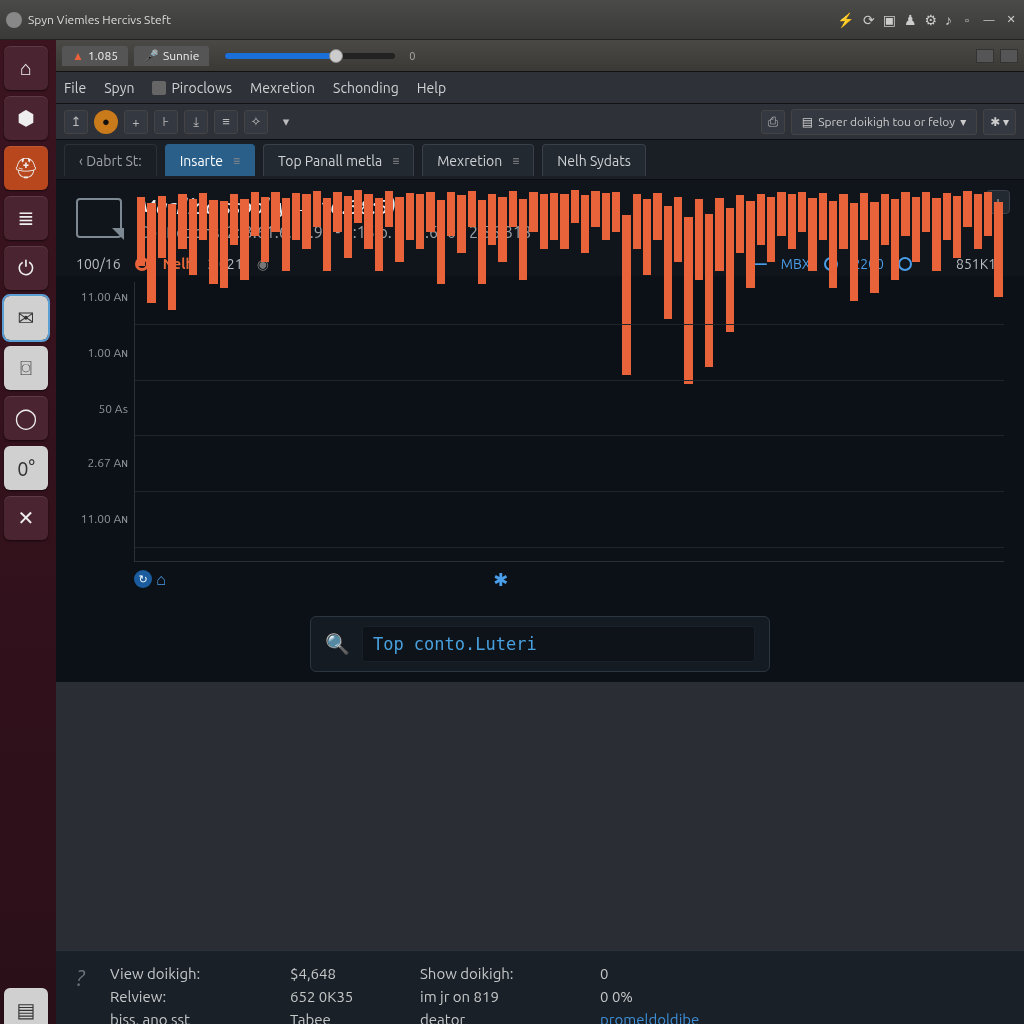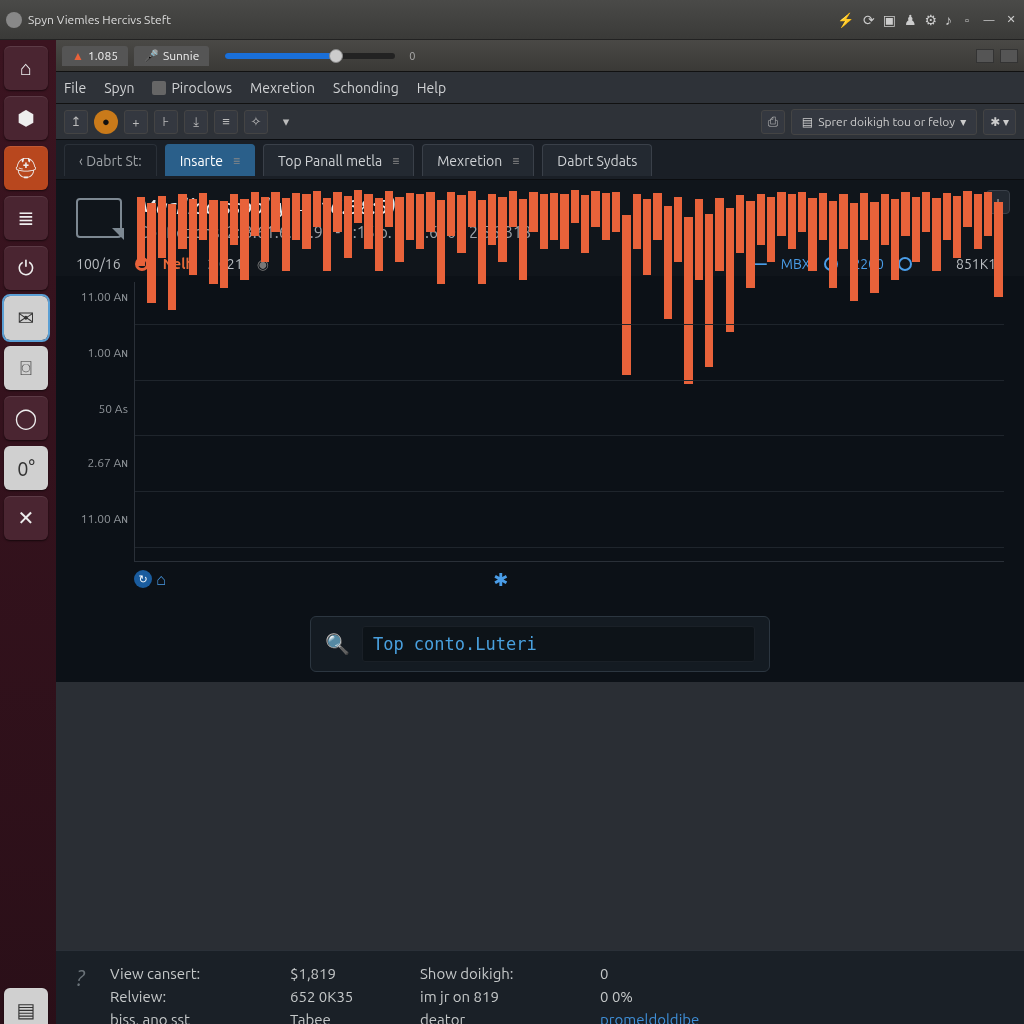--- a/index.html
+++ b/index.html
@@ -191,21 +191,21 @@
         </div>
         <div class="ptab ">
           <span>Top Panall metla</span>
           <span class="x">≡</span>
         </div>
         <div class="ptab ">
           <span>Mexretion</span>
           <span class="x">≡</span>
         </div>
         <div class="ptab ">
-          <span>Dabrt Sydats</span>
+          <span>Nelh Sydats</span>
         </div>
       </div>
 
     <div class="header">
       <div class="big-icon"></div>
       <div>
         <h1>Marilioa sspol(y → 16:38:5)</h1>
         <div class="sub">Confictions, 2:.3.61:6.61.96 - 1:15 þ. ▸ 19.610·12.56.318</div>
       </div>
       <div class="add-btn">+</div>
@@ -341,22 +341,22 @@
     <div class="search-wrap">
       <div class="search">
         <span class="sicon">🔍</span>
         <input type="text" value="Top conto.Luteri" style="">
       </div>
     </div>
 
     <div class="status">
       <div class="qmark">?</div>
       <div class="cols" id="statusCols">
-          <div>View cansert:</div>
-          <div>$1,819</div>
+          <div>View doikigh:</div>
+          <div>$4,648</div>
           <div>Show doikigh:</div>
           <div>0</div>
           <div>Relview:</div>
           <div>652 0K35</div>
           <div>im jr on 819</div>
           <div>0 0%</div>
           <div>biss, ano sst</div>
           <div>Tabee</div>
           <div>deator</div>
           <div class="link">promeldoldibe</div>

